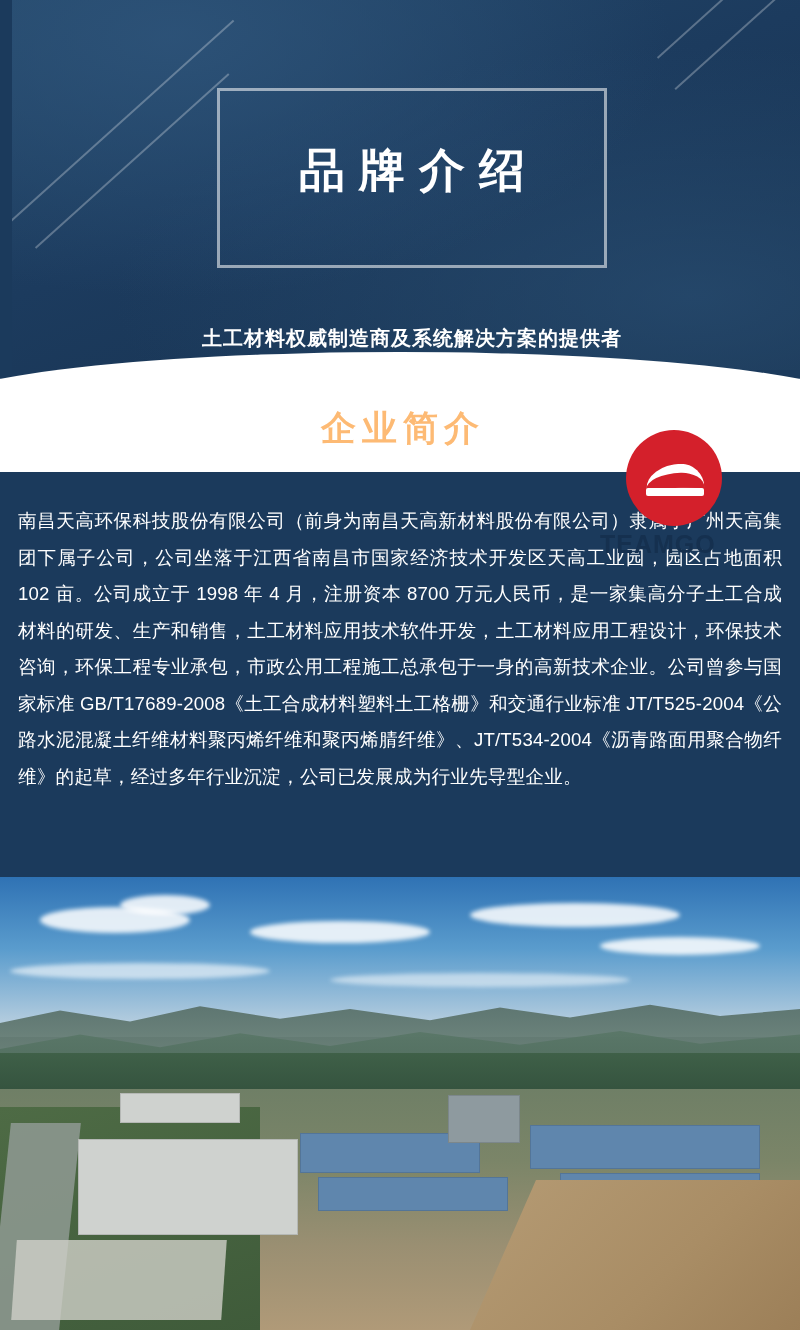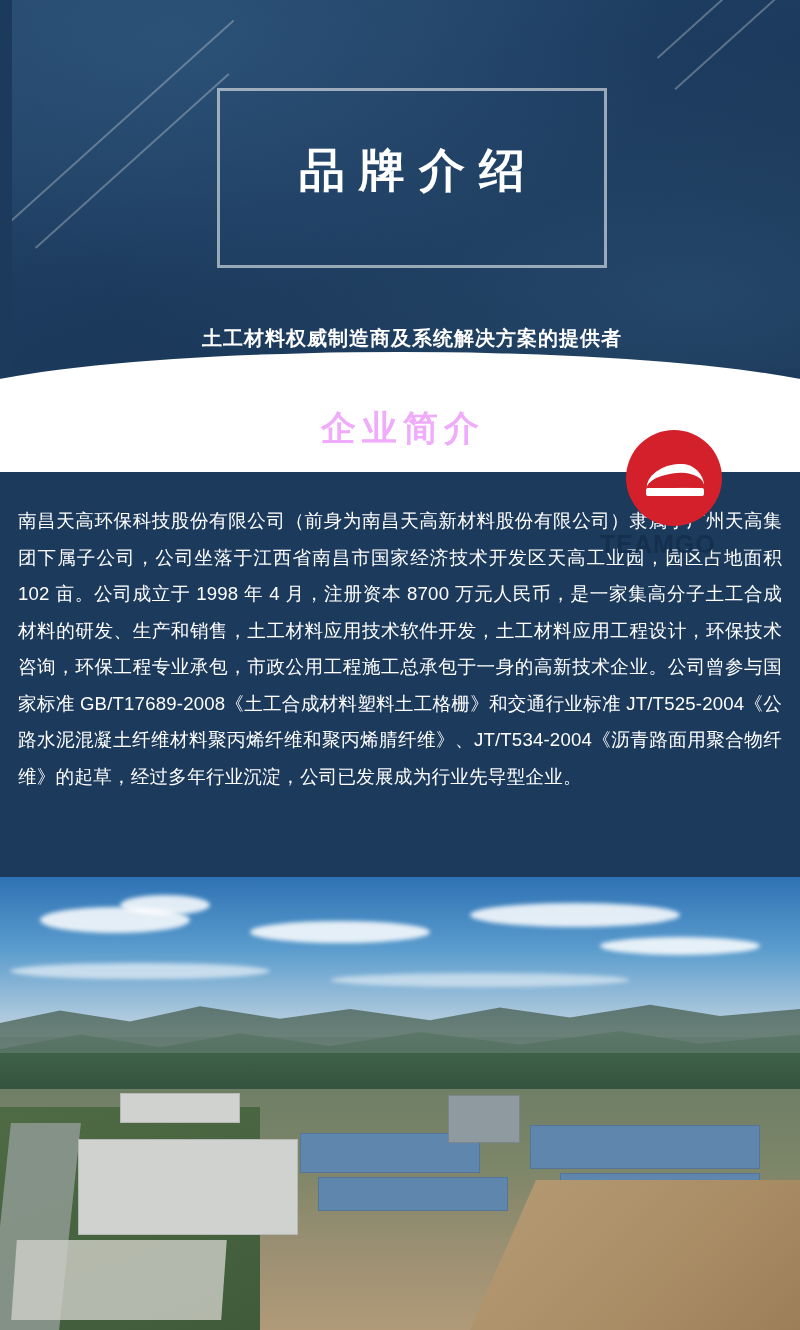--- a/index.html
+++ b/index.html
@@ -94,21 +94,21 @@
 
   
   .section-title-wrap {
     position:absolute;
     left:0; right:0; top:405px;
     z-index:5;
     text-align:center;
   }
   .section-title {
     display:inline-block;
-    color:#f0abfc;
+    color:#fdba74;
     font-size:35px;
     font-weight:bold;
     letter-spacing:6px;
     text-indent:6px;
   }
 
   
   .logo {
     position:absolute;
     left:600px; top:430px;

